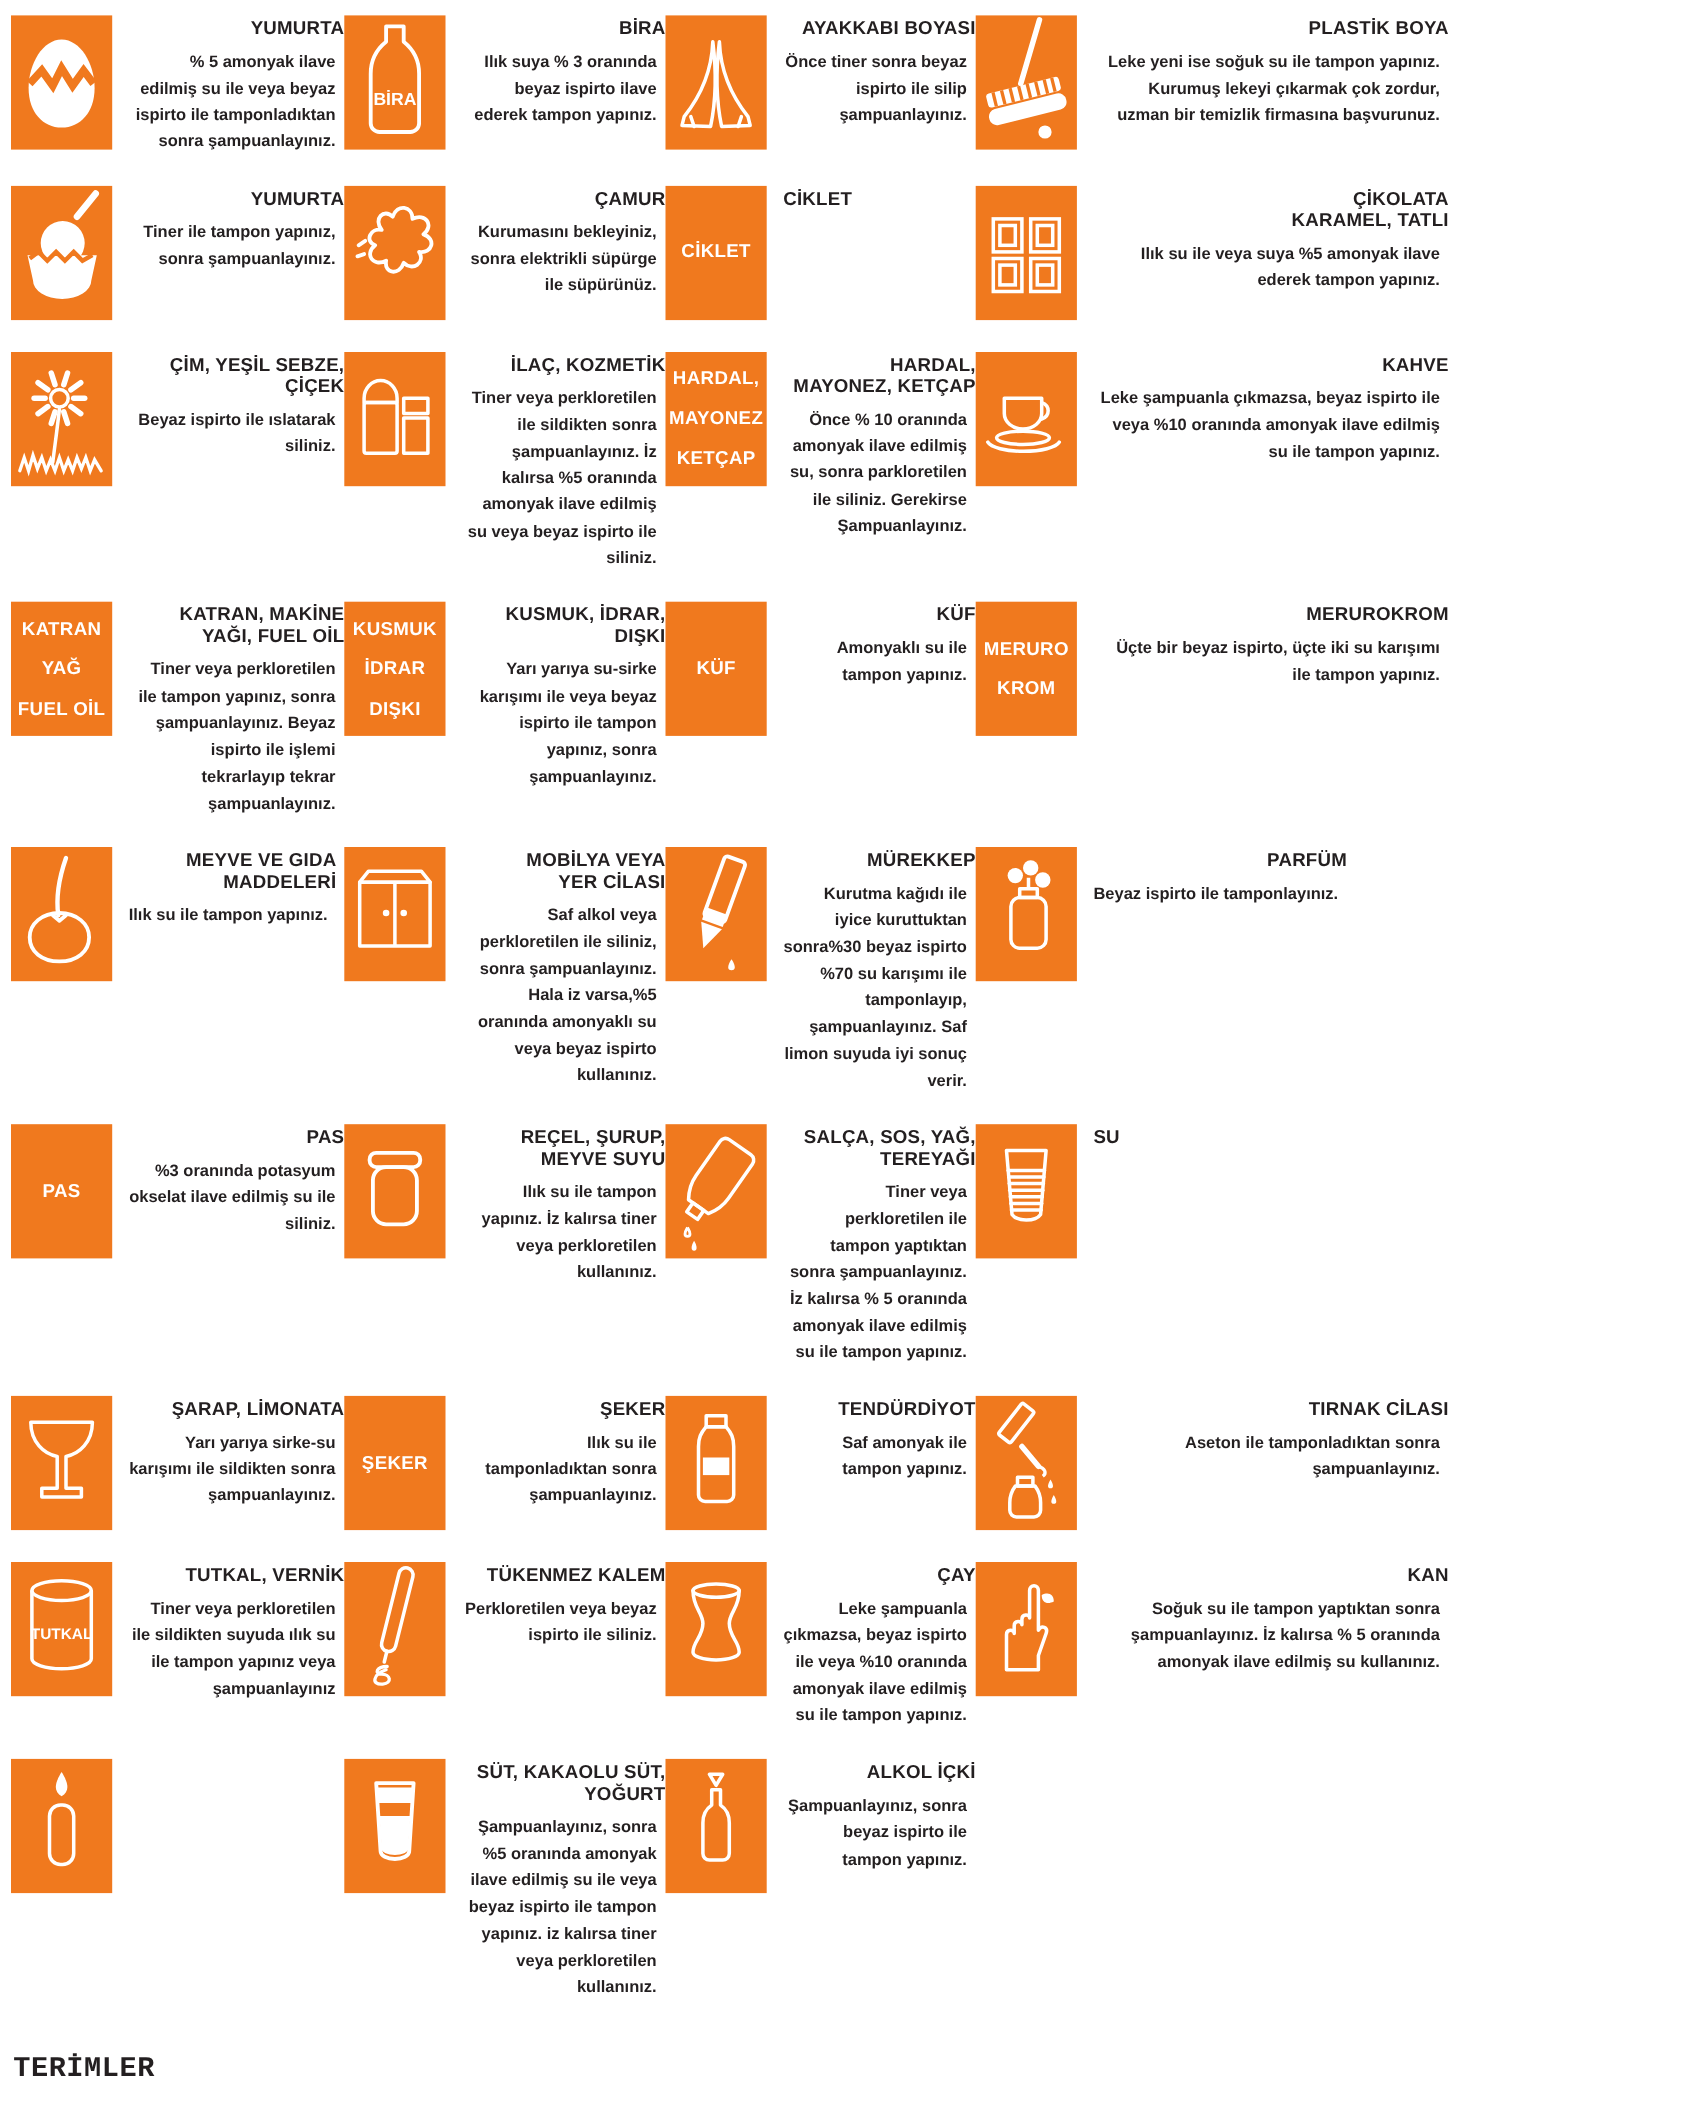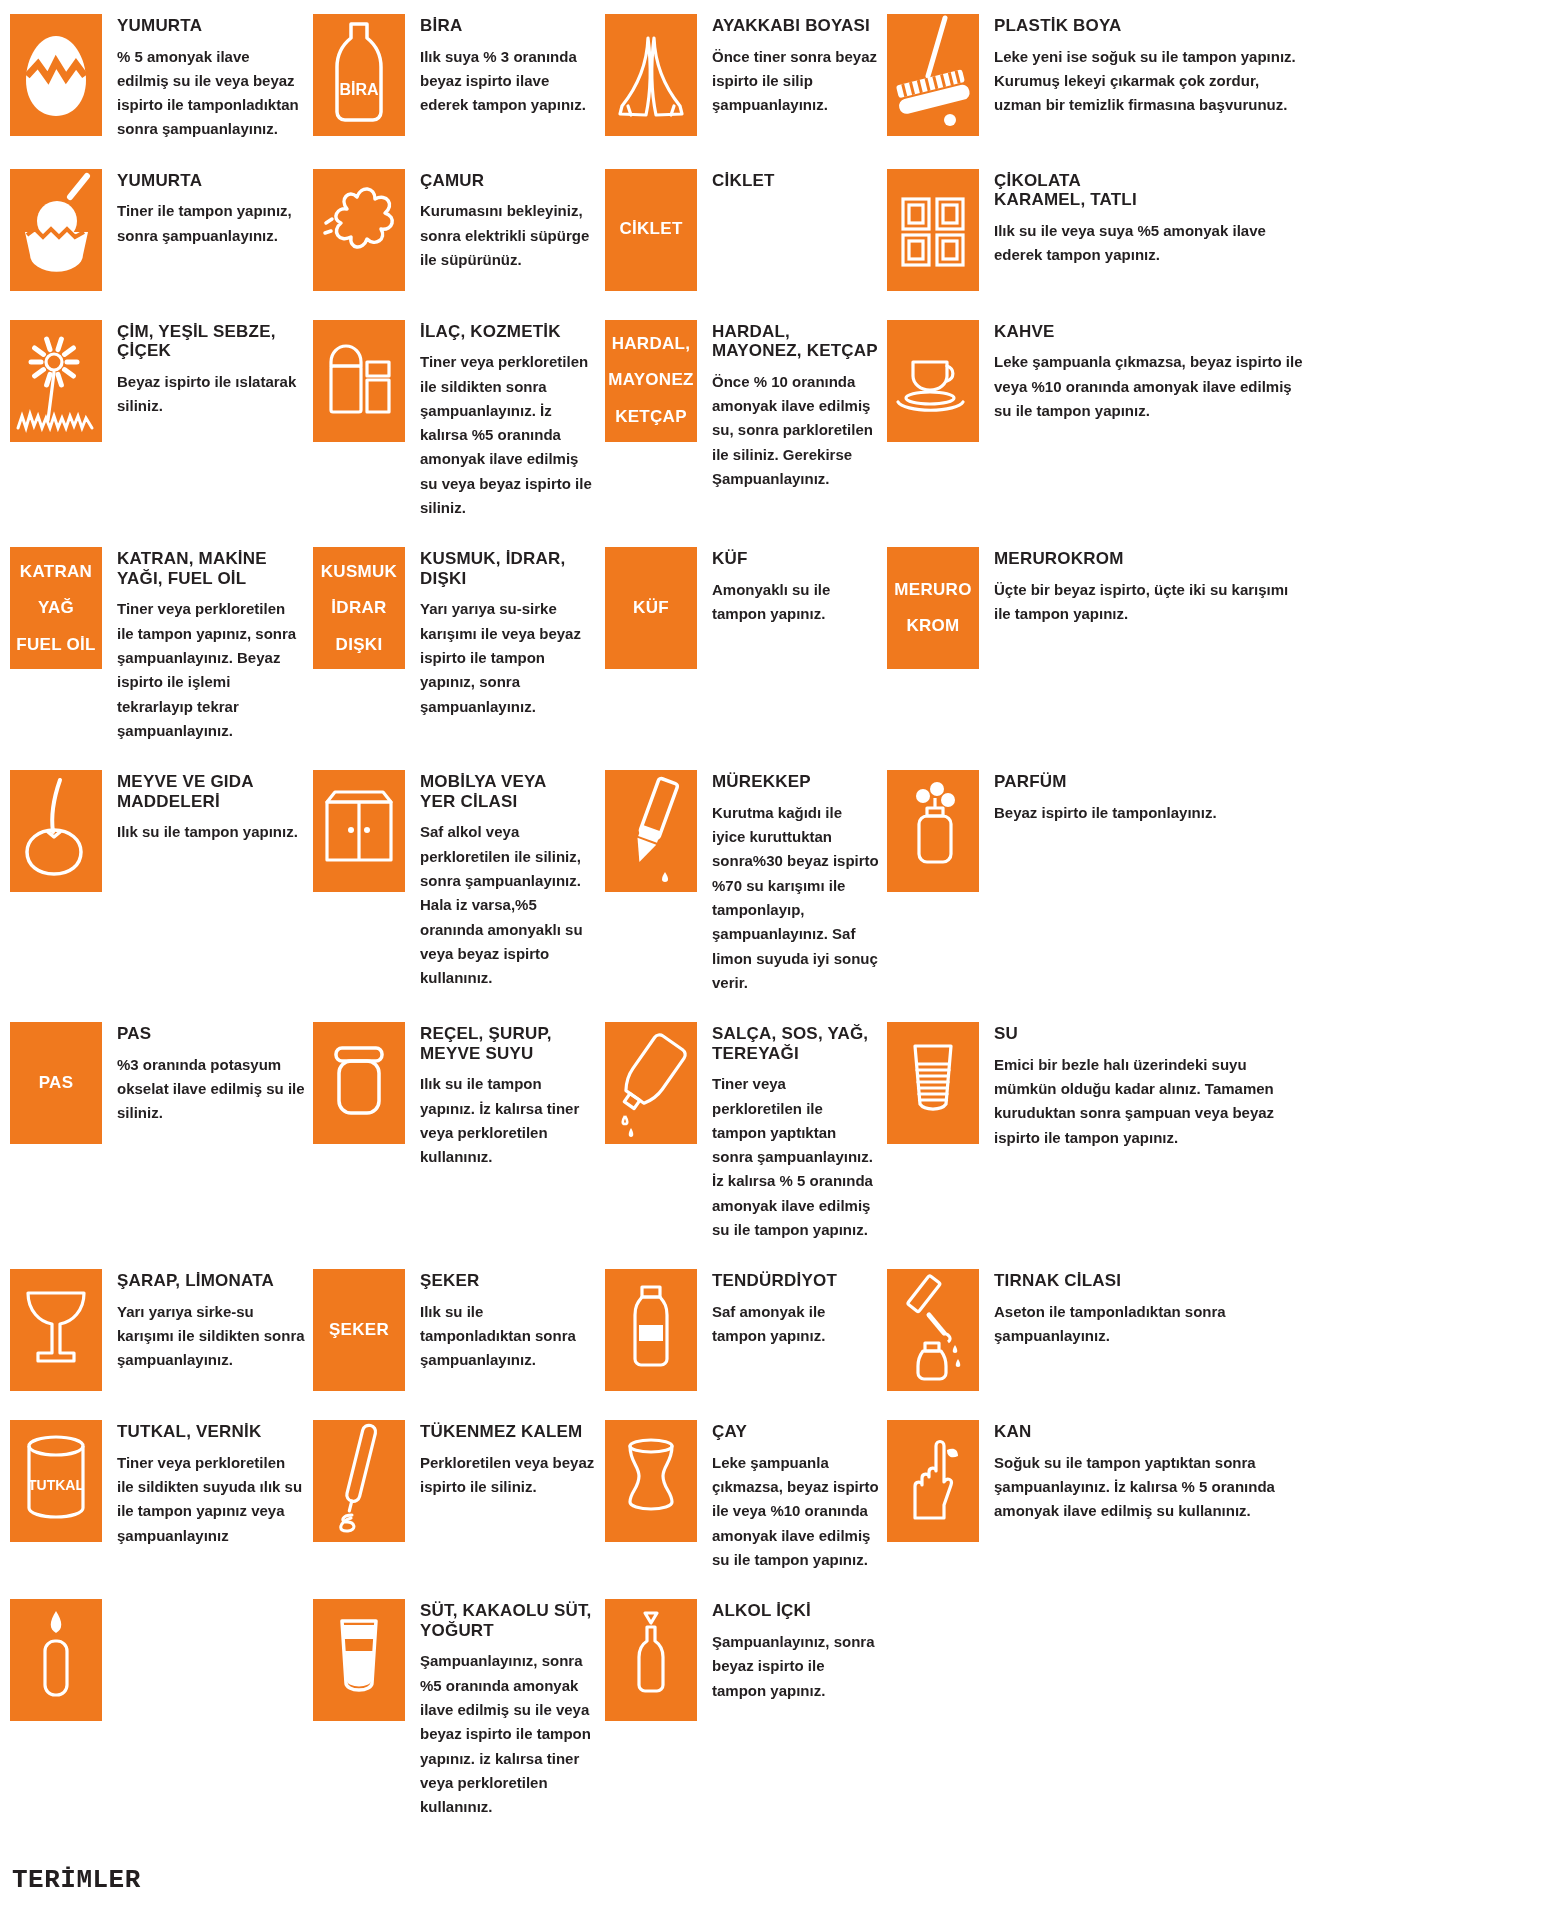--- a/index.html
+++ b/index.html
@@ -13,21 +13,21 @@
   .page { padding:14px 0 20px 10px; }
   .grid { display:grid; grid-template-columns:303px 292px 282px 430px; }
   .item { display:flex; gap:15px; margin-bottom:27px; min-height:124px; }
   .tile {
     flex:0 0 92px; width:92px; height:122px; background:var(--orange);
     display:flex; flex-direction:column; align-items:center; justify-content:center;
     overflow:hidden;
   }
   .tile svg { width:92px; height:122px; display:block; }
   .tile .tile-line { color:#fff; font-size:17px; line-height:2.15; text-align:center; letter-spacing:.3px; }
-  .body { padding-top:2px; }
+  .body { padding-top:2px;text-align:right; }
   .title { font-size:17px; line-height:1.15; margin:0 0 9px 0; white-space:pre-line; letter-spacing:.2px; }
   .desc  { font-size:15px; line-height:1.62; margin:0; padding-right:8px; }
   .icon { display:block; width:92px; height:122px; }
   .accent-stroke { stroke:var(--orange); }
   .icon-label { font-family:"Liberation Sans", sans-serif; font-weight:700; }
 
   .terms { padding:16px 0 26px 2px; }
   .terms h2 { font-size:26px; margin:2px 0 10px 0; letter-spacing:.5px;font-family:Liberation Mono, monospace; }
 </style>
 </head>
@@ -453,21 +453,20 @@
                 <line x1="31" y1="60" x2="61" y2="60"></line>
       <line x1="31.5" y1="66" x2="60.5" y2="66"></line>
                 <line x1="32" y1="72" x2="60" y2="72"></line>
       <line x1="32.5" y1="78" x2="59.5" y2="78"></line>
     </g>
   </svg>
           </span>
         </div>
     <div class="body">
       <h3 class="title">SU</h3>
-      <p class="desc">Emici bir bezle halı üzerindeki suyu mümkün olduğu kadar alınız. Tamamen kuruduktan sonra şampuan veya beyaz ispirto ile tampon yapınız.</p>
     </div>
   </div>
 
   <div class="item">
     <div class="tile">
           <span class="icon">
             <svg viewBox="0 0 92 122">
     <path d="M18 24 H74 C74 42 62 53 50 55 V84 H64 V92 H28 V84 H42 V55 C30 53 18 42 18 24 Z" fill="none" stroke="#fff" stroke-width="3.2" stroke-linejoin="round"></path>
   </svg>
           </span>

